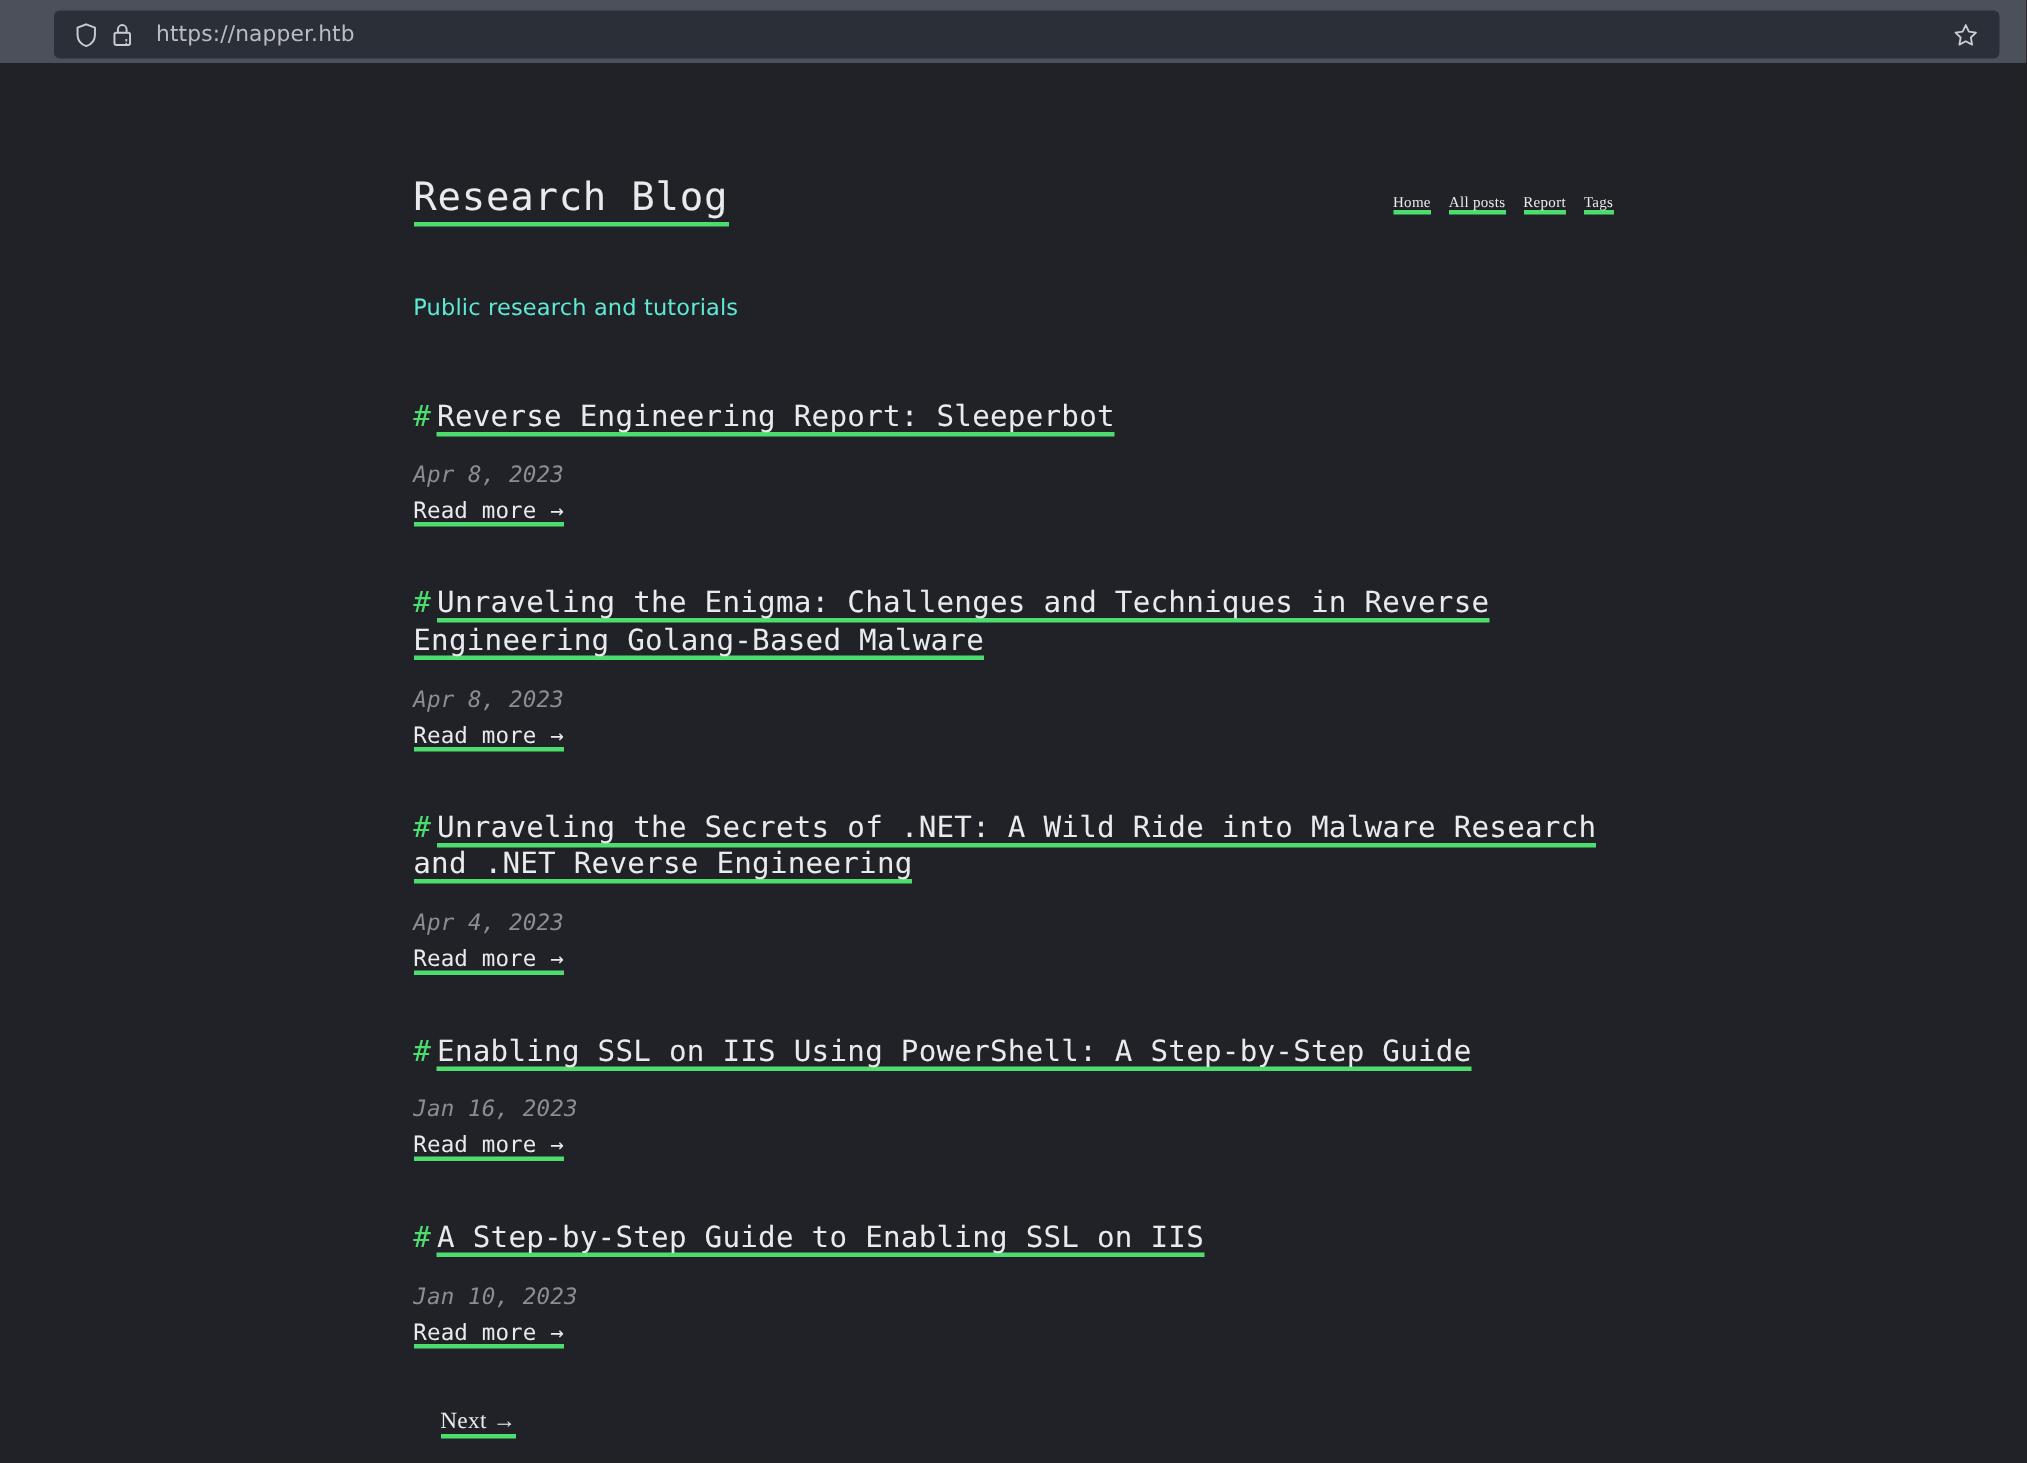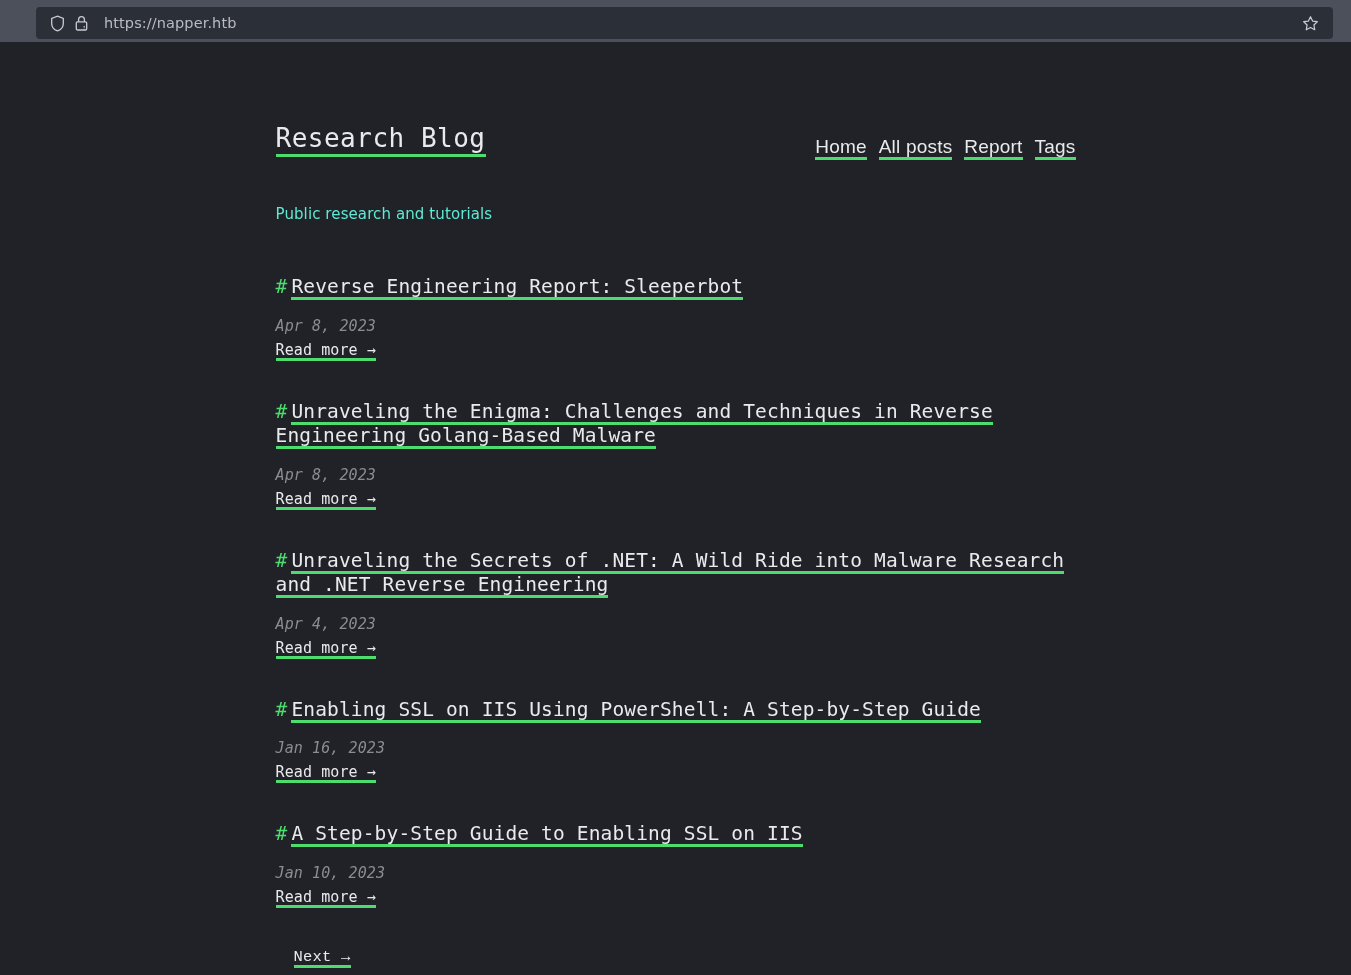--- a/index.html
+++ b/index.html
@@ -94,43 +94,42 @@
     background-position: 0 100%;
     background-size: 100% 3px;
     padding-bottom: 2px;
   }
 
   
   .site-header {
     display: flex;
     align-items: flex-start;
     justify-content: space-between;
-    padding-top: 54px;
-    margin-top: 28px;
+    padding-top: 76px;
   }
   .site-title {
     font-family: "DejaVu Sans Mono", monospace;
     font-size: 26px;
     font-weight: 400;
     color: #e9eaec;
     letter-spacing: 0.5px;
     line-height: 1.15;
     margin: 0;
     display: inline-block;
     text-decoration: none;
   }
   .nav {
     display: flex;
     align-items: baseline;
     gap: 12px;
     padding-top: 12px;
   }
   .nav a {
-    font-family: Liberation Sans, sans-serif;
-    font-size: 19px;
+    font-family: Liberation Serif, serif;
+    font-size: 10px;
     color: #e9eaec;
     text-decoration: none;
     letter-spacing: .2px;
     display: inline-block;
   }
   .tagline {
     font-family: "DejaVu Sans", sans-serif;
     font-size: 15px;
     color: #5eead4;
     margin: 0;
@@ -187,21 +186,21 @@
     letter-spacing: .1px;
   }
   .post-gap-1 { margin-bottom: 39px; }
 
   .pagination {
     padding-left: 18px;
     padding-top: 12px;
   }
   .pagination a {
     display: inline-block;
-    font-family: Liberation Mono, monospace;
+    font-family: Liberation Serif, serif;
     font-size: 15.5px;
     color: #e9eaec;
     text-decoration: none;
     letter-spacing: .2px;
     text-align: center;
   }
 
   
   .footer {
     padding-top: 34px;

